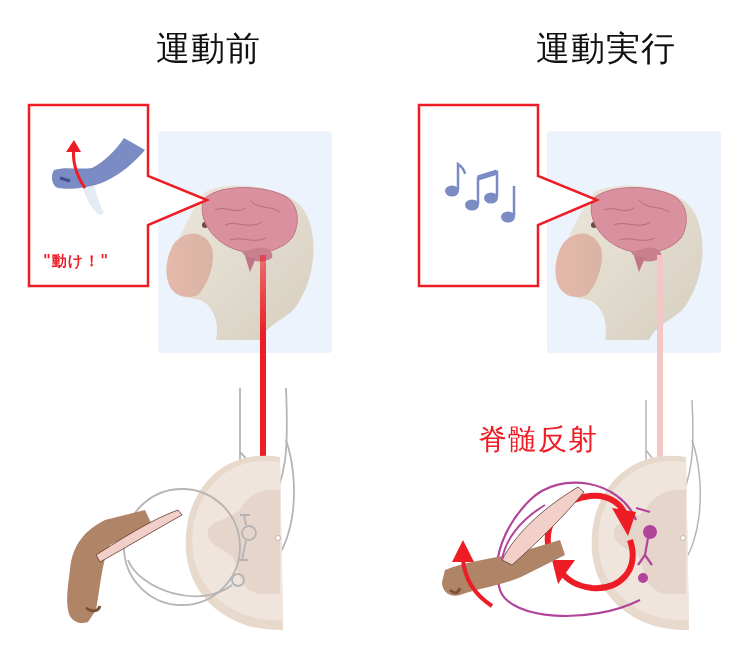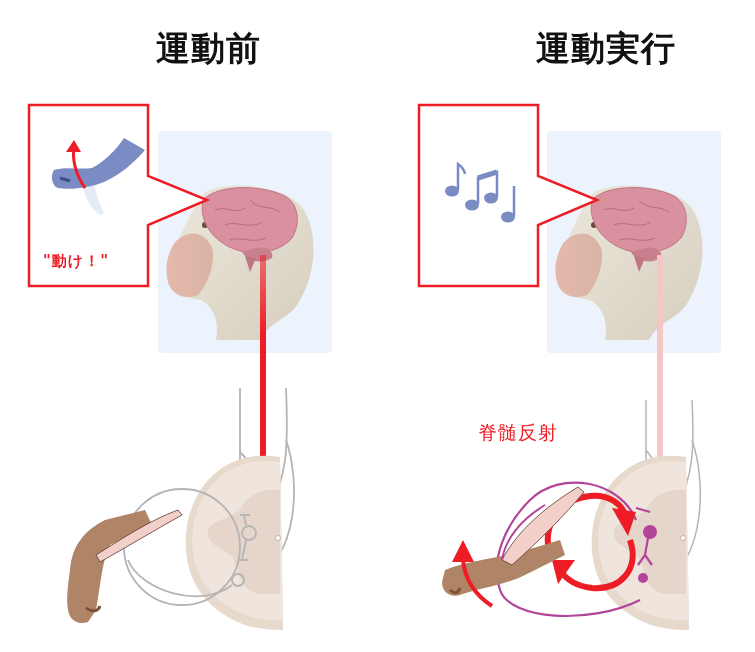--- a/index.html
+++ b/index.html
@@ -1,20 +1,20 @@
 <!DOCTYPE html>
 <html><head>
 <meta charset="utf-8">
 <style>
   html, body { margin:0; padding:0; background:#ffffff; }
   body { width:755px; height:652px; position:relative; overflow:hidden; font-family:"DejaVu Sans", "Liberation Sans", sans-serif; }
-  .title { position:absolute; top:26px; font-size:34px; color:#111; letter-spacing:1px; font-weight:bold; }
+  .title { position:absolute; top:26px; font-size:34px; color:#111; letter-spacing:1px; font-weight:normal; }
   #title-left { left:156px; }
   #title-right { left:536px; }
-  .reflex-label { position:absolute; left:478px; top:420px; font-size:19px; color:#ee1c25; letter-spacing:1px;text-align:right; }
+  .reflex-label { position:absolute; left:478px; top:420px; font-size:29px; color:#ee1c25; letter-spacing:1px;text-align:right; }
   .shout-label { position:absolute; left:43px; top:252px; font-size:15px; color:#ee1c25; font-weight:bold; letter-spacing:1px; }
   svg.scene { position:absolute; left:0; top:0; }
 </style>
 </head>
 <body>
 
 <div class="title" id="title-left">運動前</div>
 <div class="title" id="title-right">運動実行</div>
 
 <svg class="scene" width="755" height="652" viewBox="0 0 755 652" xmlns="http://www.w3.org/2000/svg">

